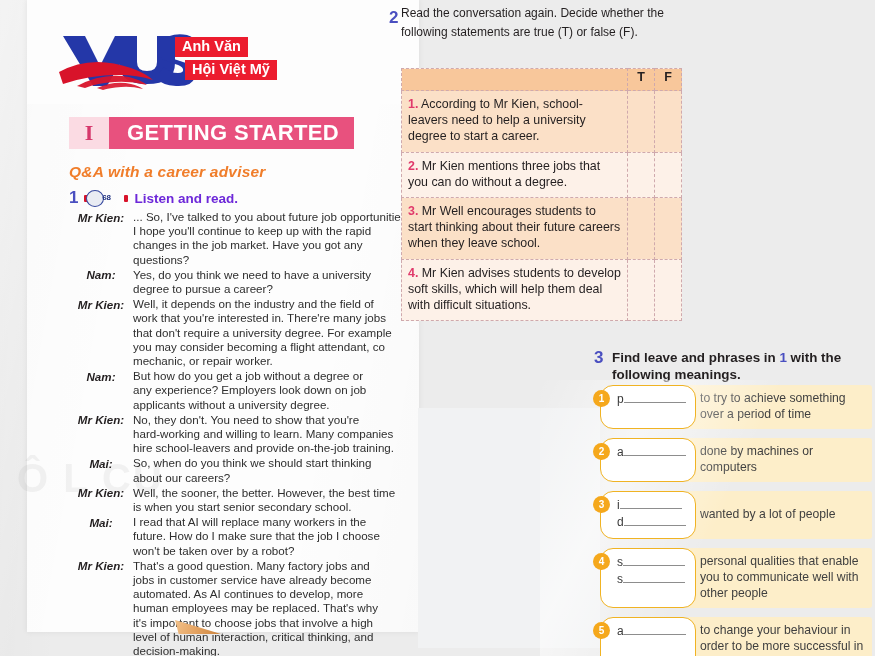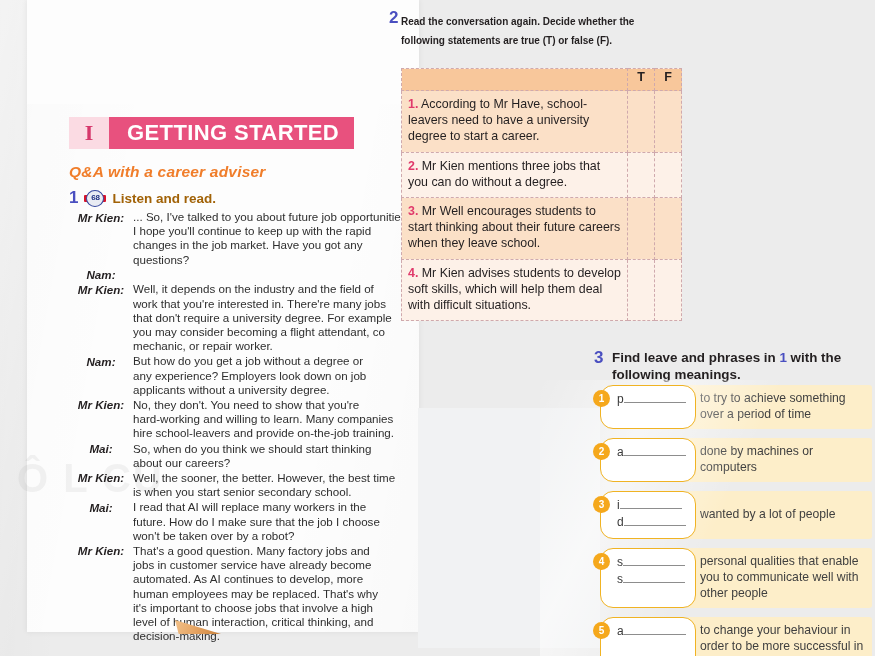--- a/index.html
+++ b/index.html
@@ -82,37 +82,37 @@
   #qa-sub {
     position:absolute; left:42px; top:163px;
     color:#f07d2a; font-size:15.5px; font-weight:700; font-style:italic;
     letter-spacing:.2px;
   }
 
   
   #task1-row { position:absolute; left:42px; top:188px; display:flex; align-items:center; gap:6px; }
   #task1-num { color:#4a4fc0; font-size:17px; font-weight:700; }
   .audio-icon {
-    width: 22px; height: 17px; position: relative; display:inline-block;
+    width: 44px; height: 17px; position: relative; display:inline-block;
   }
   .audio-icon .tape {
     position:absolute; left:2px; top:0px; width:18px; height:17px;
     border-radius:50%; background:#e9ecf3; border:1.5px solid #36489e;
   }
   .audio-icon .lbl {
     position:absolute; left:0; right:0; top:3.5px;
     text-align:center; font-size:8px; font-weight:700; color:#1e3080;
     letter-spacing:-.3px;
   }
   .audio-icon .lug-l, .audio-icon .lug-r {
     position:absolute; top:5px; width:4px; height:7px; background:#d8132a; border-radius:1px;
   }
   .audio-icon .lug-l { left:0px; }
   .audio-icon .lug-r { right:0px; }
-  #task1-label { font-size:13.5px; font-weight:700; color:#a16207; }
+  #task1-label { font-size:13.5px; font-weight:700; color:#6d28d9; }
 
   
   #dialogue { position:absolute; left:42px; top:210px; width: 372px; }
   .turn { display:flex; margin-bottom:1px; }
   .spk {
     flex: 0 0 64px; font-size:11.6px; font-weight:700; font-style:italic;
     color:#231f20; text-align:center; padding-top:.5px;
   }
   .utt {
     flex: 1 1 auto; font-size:11.6px; line-height:14.2px; color:#2e2e2e;
@@ -126,22 +126,22 @@
   }
   #pencil .wood {
     position:absolute; left:0; top:0; width:46px; height:18px;
     background: linear-gradient(112deg, #f3c38c 0%, #e5a463 48%, #c9823c 100%);
     clip-path: polygon(0% 22%, 100% 100%, 8% 100%);
   }
 
   
   
   #ex2-head {
-    position:absolute; left:401px; top:12px; width:276px;
-    font-size:10px; font-weight:700; color:#231f20; line-height:19px;
+    position:absolute; left:401px; top:4px; width:276px;
+    font-size:12px; font-weight:400; color:#231f20; line-height:19px;
   }
   #ex2-num {
     position:absolute; left:389px; top:8px;
     font-size:17px; font-weight:700; color:#4a4fc0;
   }
 
   
   #tf-table {
     position:absolute; left:401px; top:68px;
     width:281px;
@@ -227,20 +227,36 @@
 <body>
 
 <div id="page">
 
   <div id="left-sheet">
 
     <div class="watermark" id="wm2">Ô L CU</div>
 
     <div id="logo-band"></div>
 
+    <div id="logo-block">
+      <svg id="vus-logo" viewBox="0 0 140 62">
+        <g fill="#2437a8">
+          <path d="M6 8 L28 8 L43 38 L58 8 L79 8 L50 58 L36 58 Z"></path>
+          <path d="M62 8 L80 8 L80 34 Q80 43 90 43 Q100 43 100 34 L100 8 L118 8 L118 35 Q118 56 90 56 Q62 56 62 35 Z"></path>
+          <path d="M102 14 Q114 4 130 7 Q139 9 138 17 Q137 24 127 23 Q118 22 114 26 Q112 30 120 32 L129 35 Q140 39 138 49 Q135 59 119 58 Q105 57 98 50 L107 39 Q113 45 121 45 Q127 45 126 41 Q125 38 118 36 L110 33 Q99 29 100 19 Z"></path>
+        </g>
+        <g fill="#d8132a">
+          <path d="M2 44 Q34 26 74 40 Q88 45 96 52 Q80 47 62 47 Q32 47 6 56 Z"></path>
+          <path d="M20 58 Q46 44 72 49 Q84 52 90 57 Q74 53 58 54 Q40 55 28 60 Z" opacity=".95"></path>
+          <path d="M40 60 Q58 52 74 56 Q82 58 86 61 Q74 58 64 59 Q52 60 46 62 Z" opacity=".9"></path>
+        </g>
+      </svg>
+      <div id="badge-anhvan">Anh Văn</div>
+      <div id="badge-hoiviet">Hội Việt Mỹ</div>
+    </div>
 
     <div id="gs-row">
       <div id="gs-numbox">I</div>
       <div id="gs-title">GETTING STARTED</div>
     </div>
 
     <div id="qa-sub">Q&amp;A with a career adviser</div>
 
     <div id="task1-row">
       <span id="task1-num">1</span>
@@ -256,20 +272,22 @@
     <div id="dialogue">
         <div class="turn">
           <div class="spk">Mr Kien:</div>
           <div class="utt">... So, I've talked to you about future job opportunitie
 I hope you'll continue to keep up with the rapid
 changes in the job market. Have you got any
 questions?</div>
         </div>
         <div class="turn">
           <div class="spk">Nam:</div>
+          <div class="utt">Yes, do you think we need to have a university
+degree to pursue a career?</div>
         </div>
         <div class="turn">
           <div class="spk">Mr Kien:</div>
           <div class="utt">Well, it depends on the industry and the field of
 work that you're interested in. There're many jobs
 that don't require a university degree. For example
 you may consider becoming a flight attendant, co
 mechanic, or repair worker.</div>
         </div>
         <div class="turn">
@@ -325,21 +343,21 @@
   <table id="tf-table">
     <thead>
       <tr>
         <th class="hdr hdr-stmt"></th>
         <th class="hdr hdr-tf">T</th>
         <th class="hdr hdr-tf">F</th>
       </tr>
     </thead>
     <tbody id="tf-body">
         <tr class="rowA">
-          <td class="cell-stmt"><span class="n">1.</span><span> According to Mr Have, school-leavers need to have a university degree to start a career.</span></td>
+          <td class="cell-stmt"><span class="n">1.</span><span> According to Mr Kien, school-leavers need to help a university degree to start a career.</span></td>
           <td class="cell-tf"></td>
           <td class="cell-tf"></td>
         </tr>
         <tr class="rowB">
           <td class="cell-stmt"><span class="n">2.</span><span> Mr Kien mentions three jobs that you can do without a degree.</span></td>
           <td class="cell-tf"></td>
           <td class="cell-tf"></td>
         </tr>
         <tr class="rowA">
           <td class="cell-stmt"><span class="n">3.</span><span> Mr Well encourages students to start thinking about their future careers when they leave school.</span></td>

